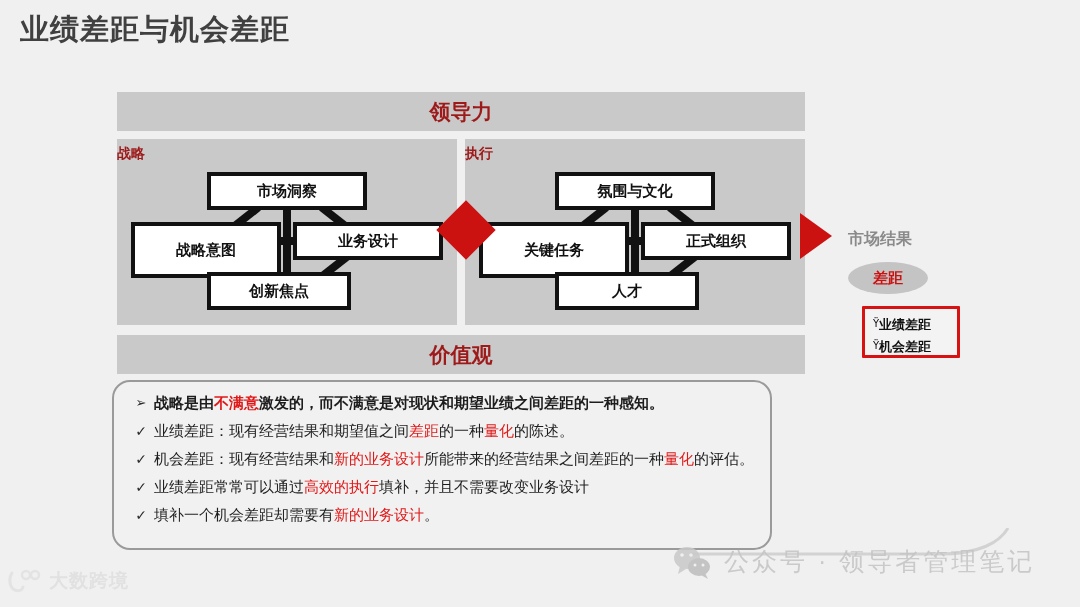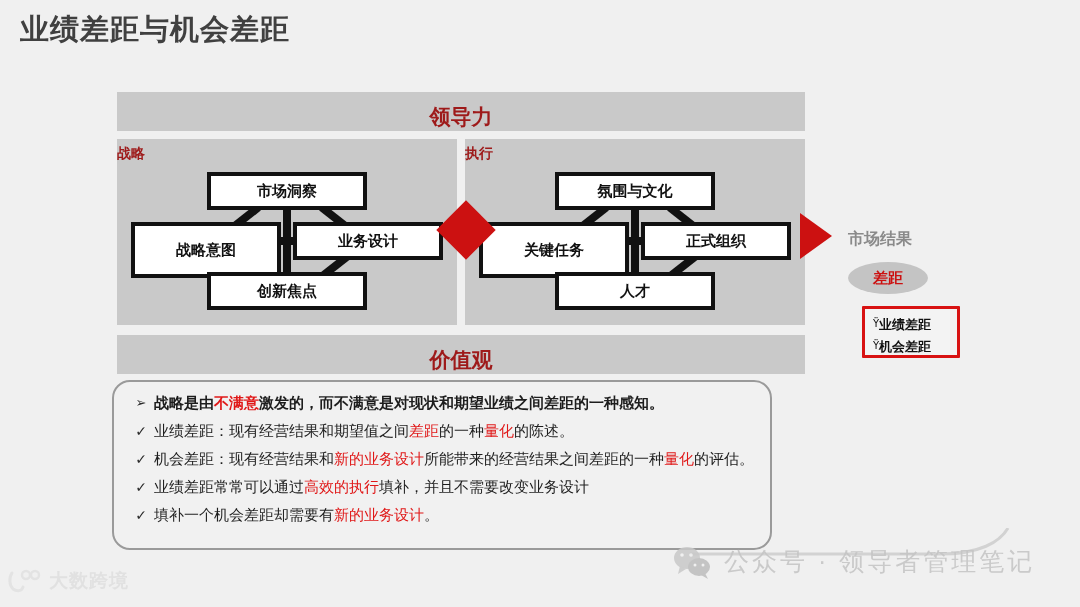--- a/index.html
+++ b/index.html
@@ -48,22 +48,22 @@
     left: 0;
     width: 688px;
     background: #c9c9c9;
     display: flex;
     align-items: center;
     justify-content: center;
     color: #9e1a1a;
     font-weight: bold;
     font-size: 21px;
   }
-  .band-leadership { top: 0; height: 39px; align-items: flex-end; }
-  .band-values { top: 243px; height: 39px; align-items: flex-end; }
+  .band-leadership { top: 0; height: 39px; }
+  .band-values { top: 243px; height: 39px; }
 
   .panel {
     position: absolute;
     top: 47px;
     height: 186px;
     background: #c9c9c9;
   }
   .panel-left { left: 0; width: 340px; }
   .panel-right { left: 348px; width: 340px; }
 
@@ -87,21 +87,21 @@
     font-weight: bold;
     font-size: 15px;
     color: #111111;
     box-sizing: border-box;
     z-index: 3;
     white-space: nowrap;
   }
   .node-top { left: 90px; top: 33px; width: 160px; height: 38px; }
   .node-left { left: 14px; top: 83px; width: 150px; height: 56px; }
   .node-right { left: 176px; top: 83px; width: 150px; height: 38px; }
-  .node-bottom { left: 90px; top: 133px; width: 160px; height: 38px; }
+  .node-bottom { left: 90px; top: 133px; width: 144px; height: 38px; }
 
   .connector {
     position: absolute;
     background: #111111;
     z-index: 1;
   }
   
   .conn-v { left: 166px; top: 68px; width: 8px; height: 70px; }
   
   .conn-h { left: 158px; top: 98px; width: 24px; height: 8px; }

